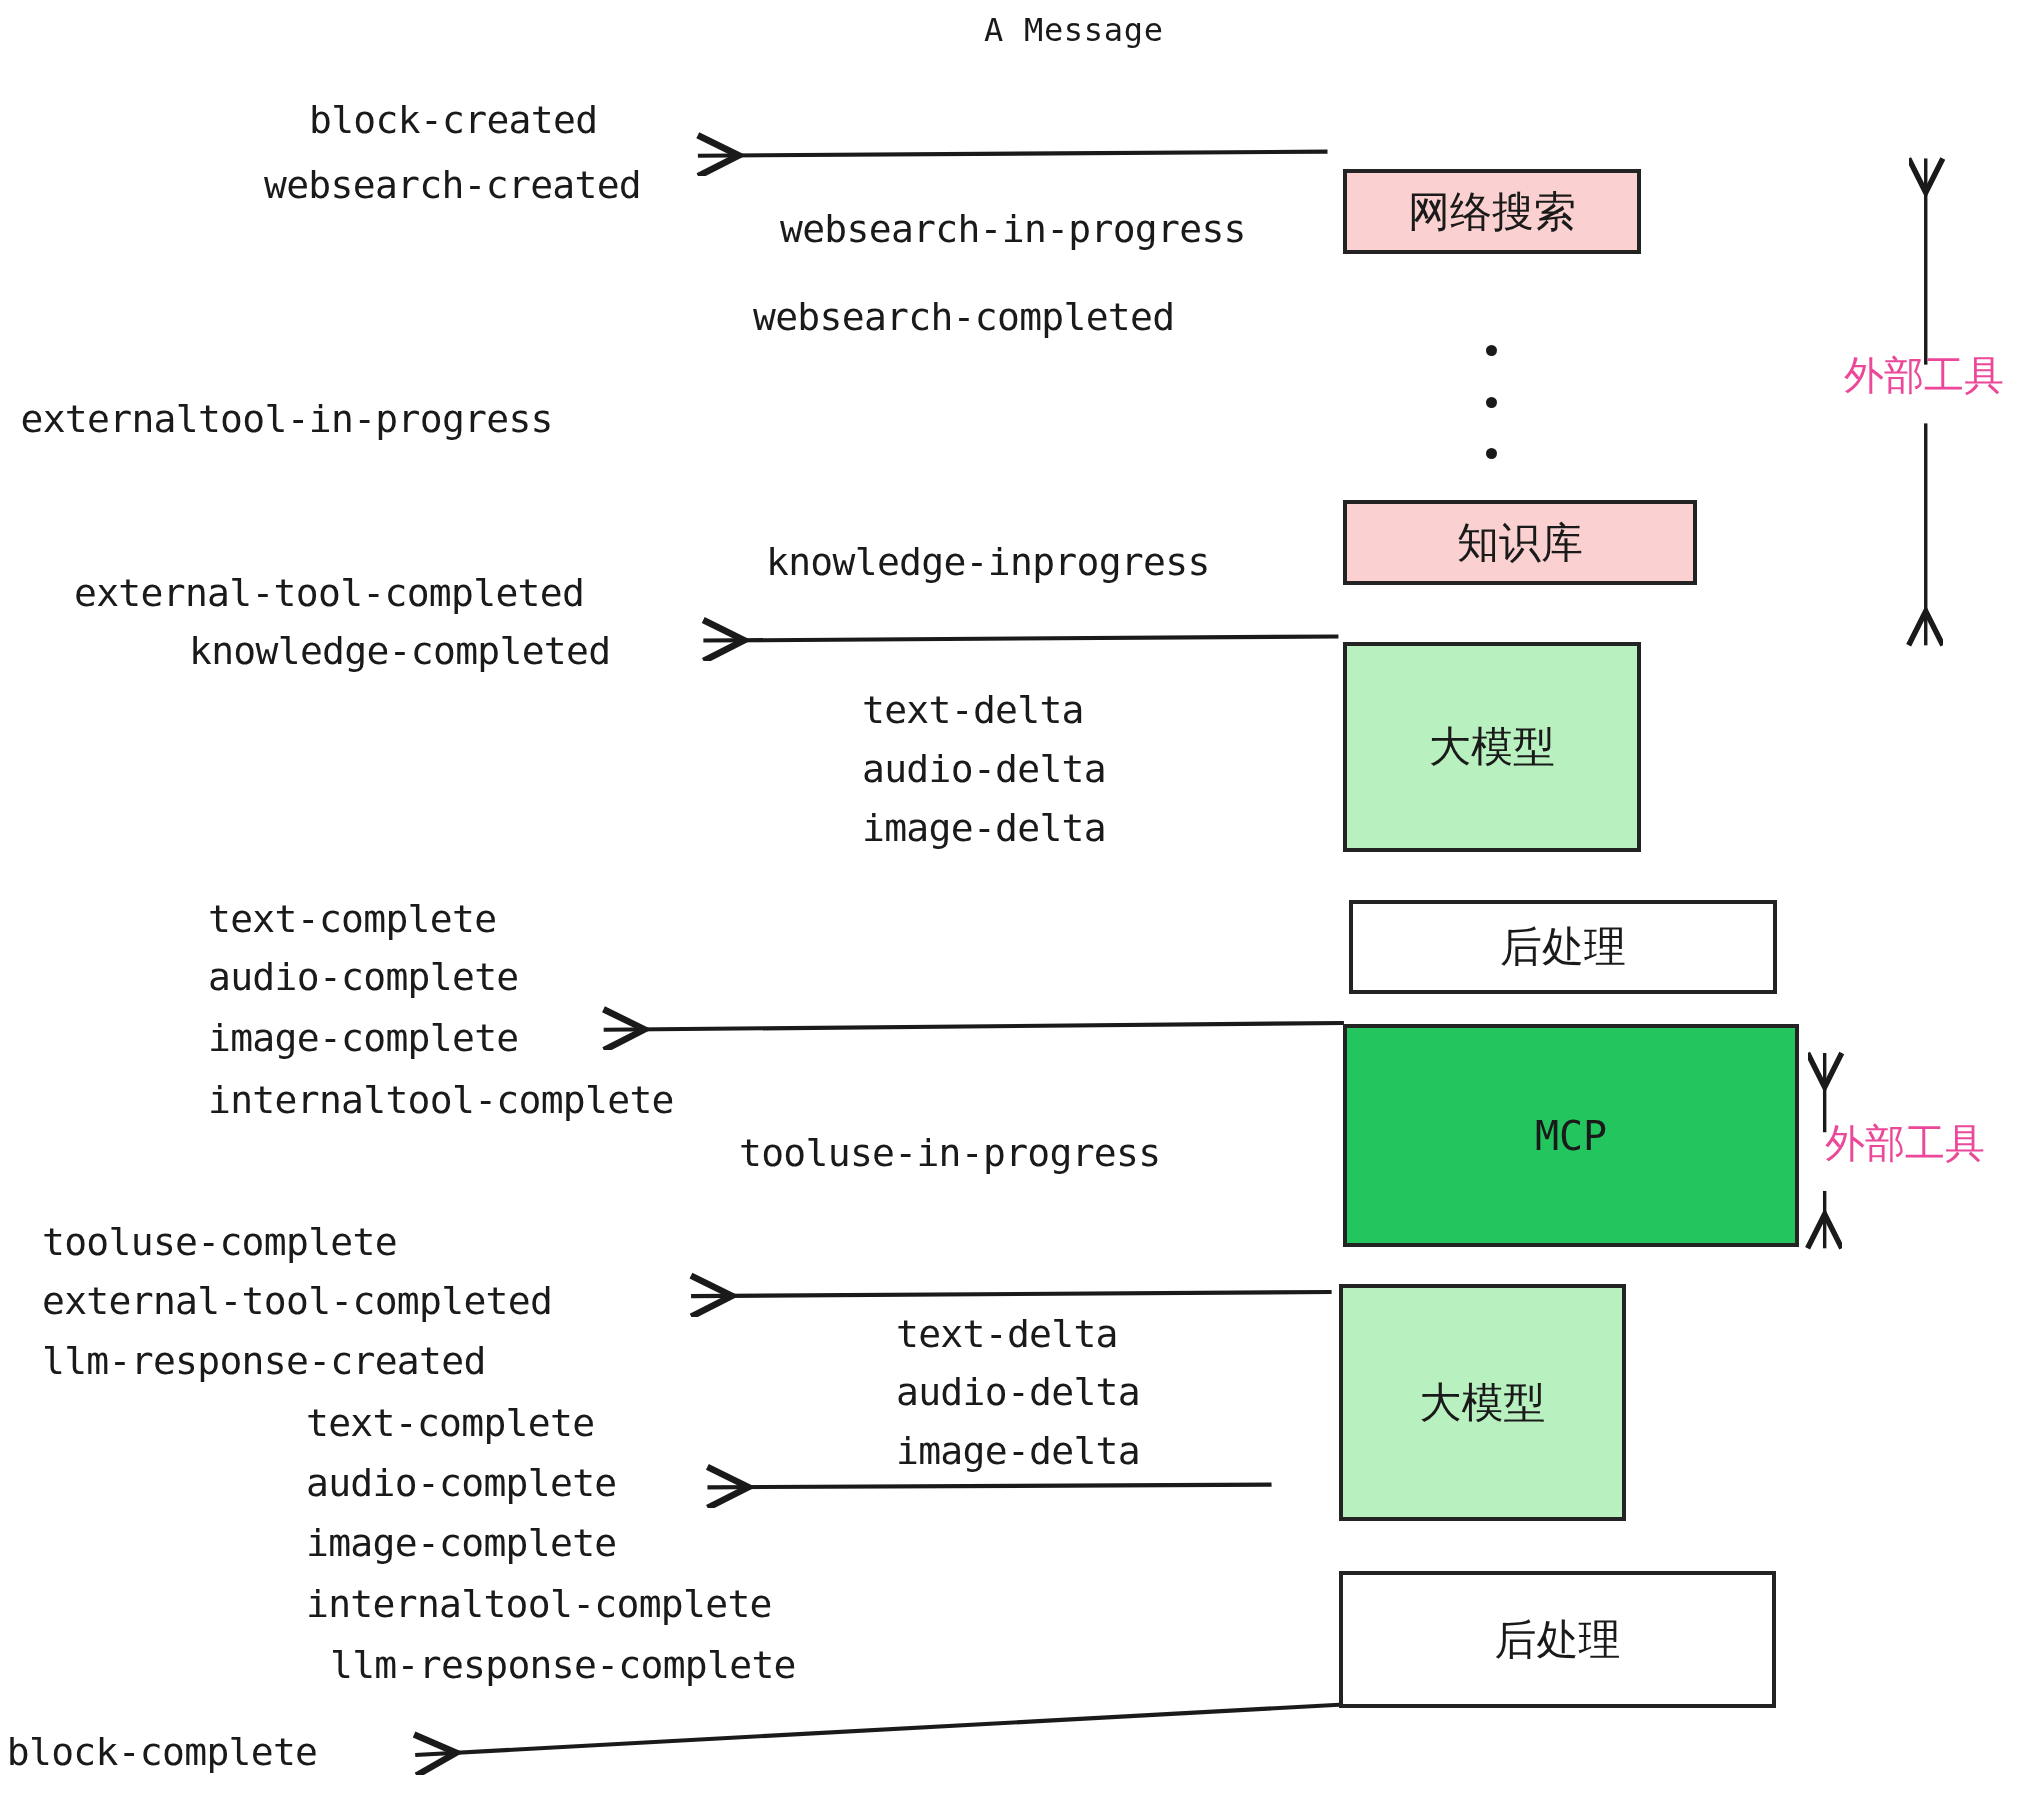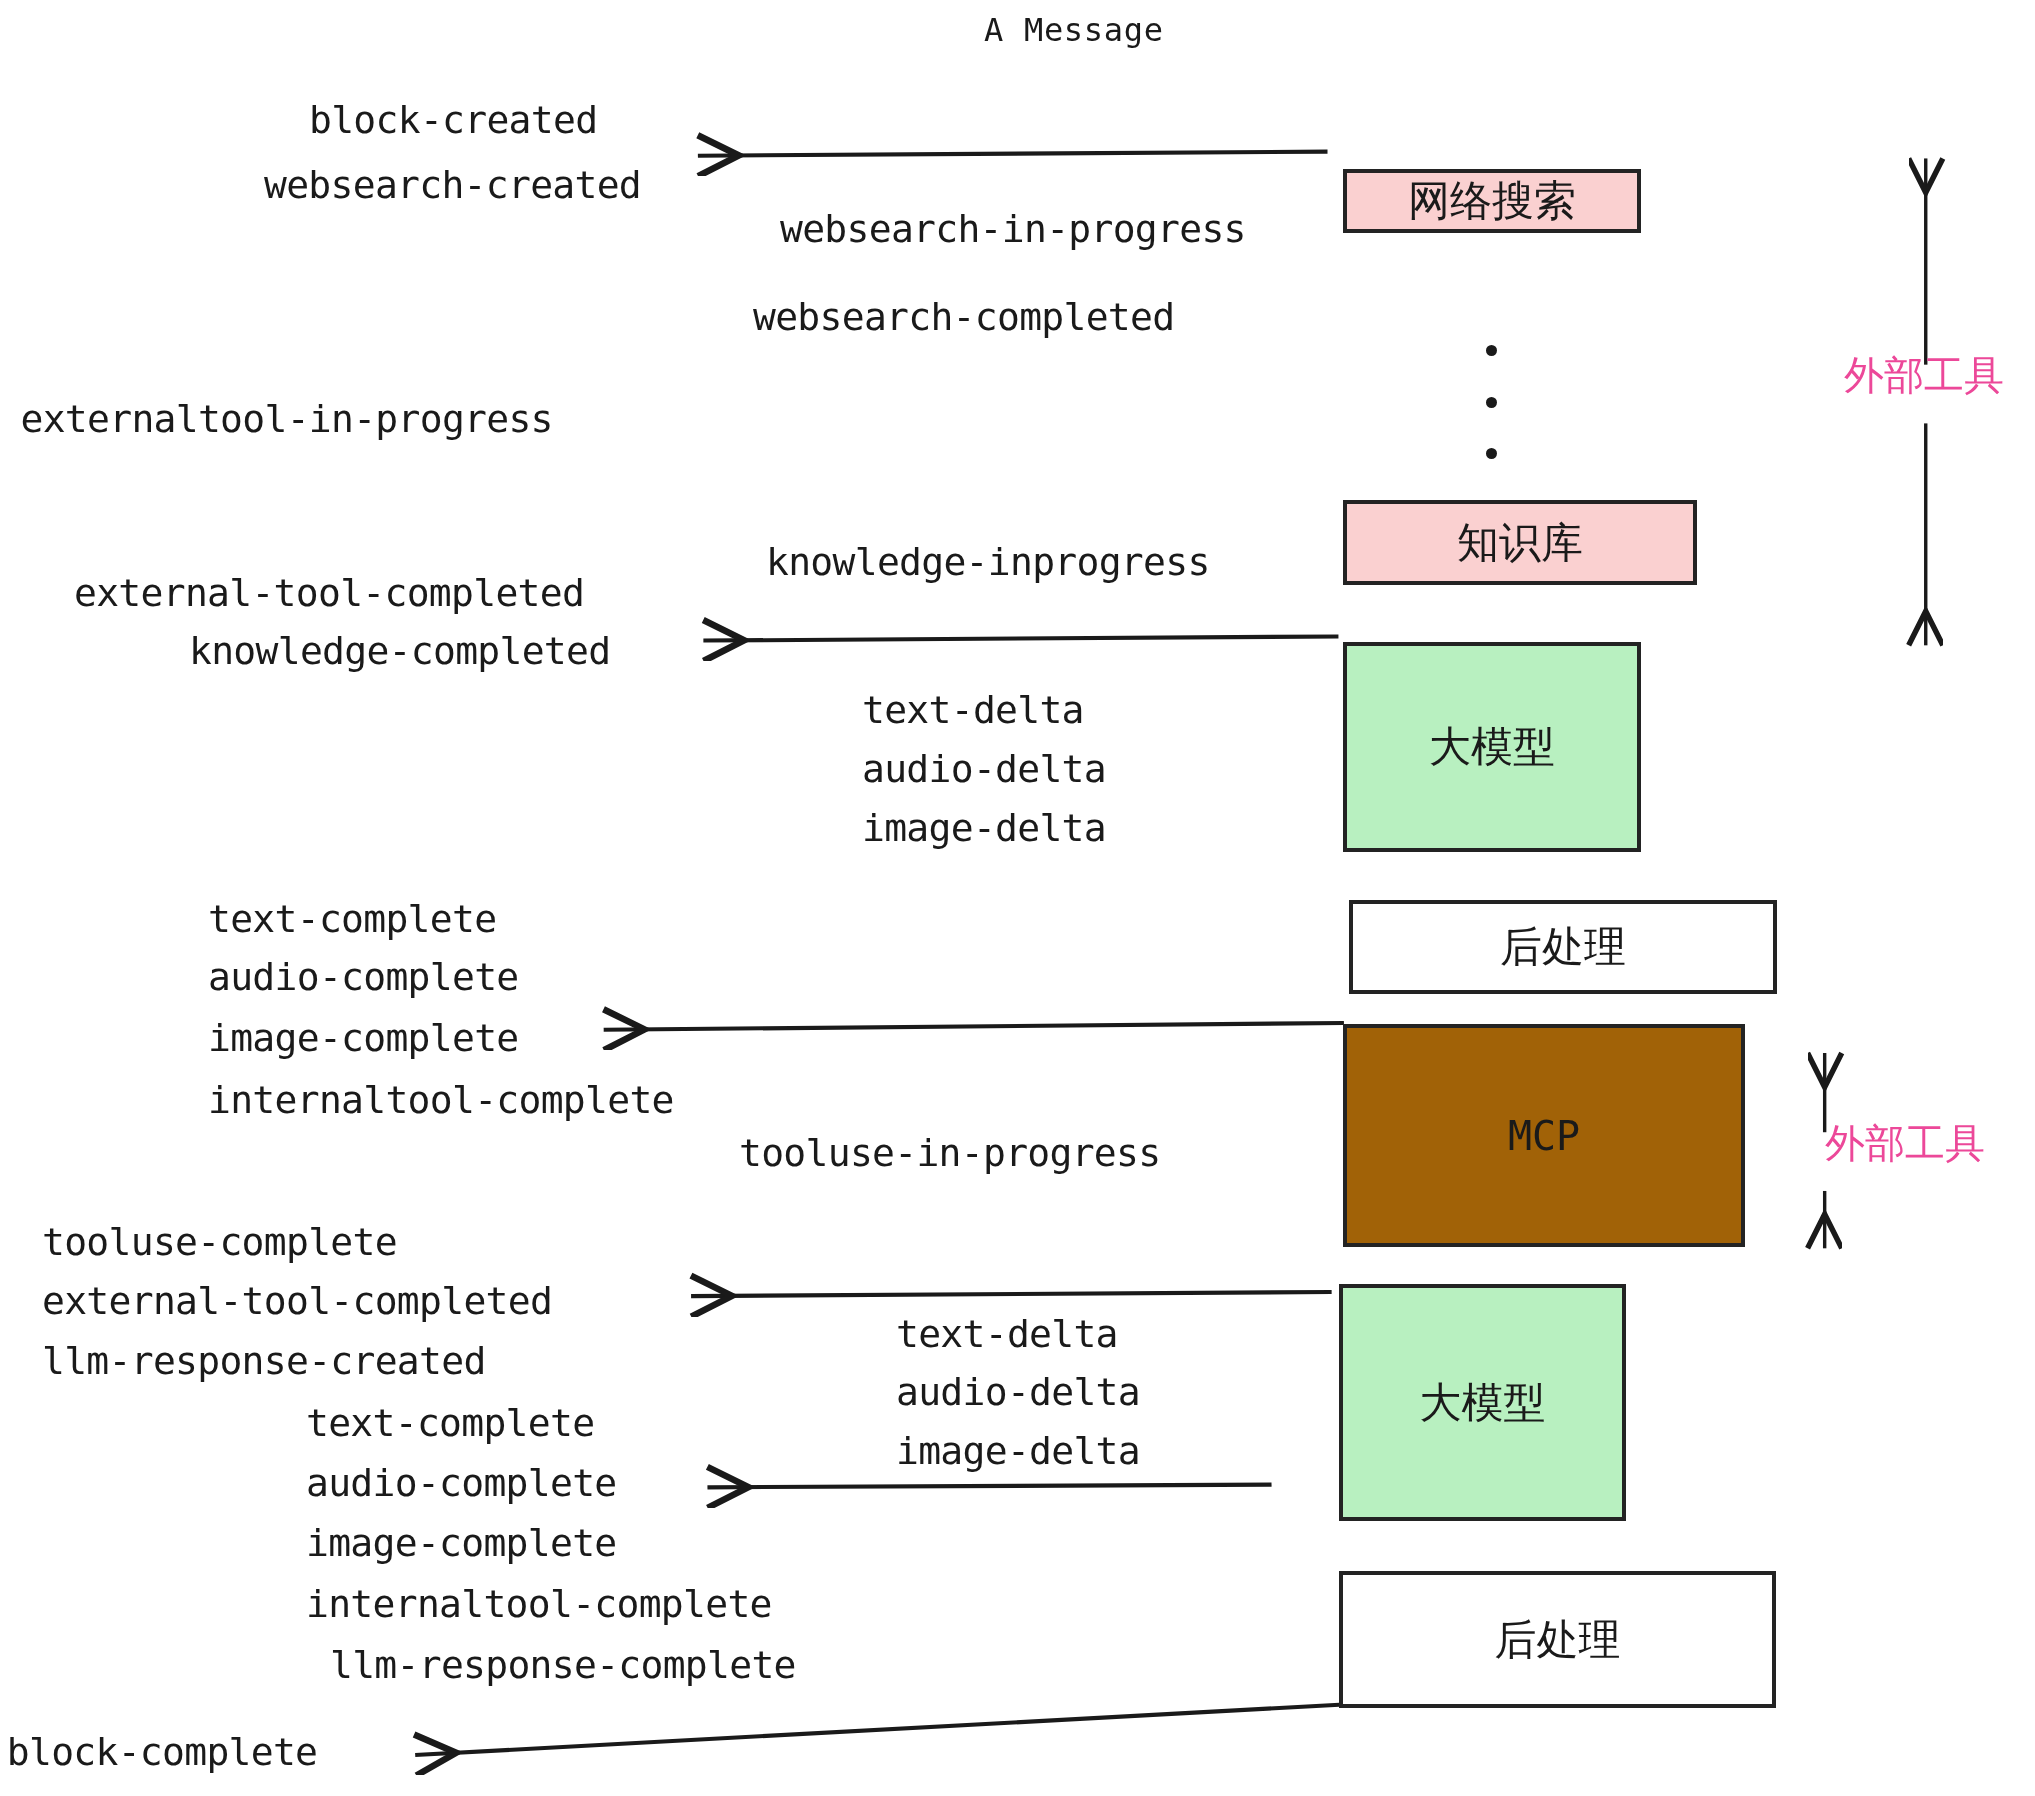--- a/index.html
+++ b/index.html
@@ -50,25 +50,25 @@
       </g>
     <g id="group-arrows" stroke="#1a1a1a" stroke-width="5" fill="none">
         <line x1="2820" y1="534" x2="2820" y2="232" marker-end="url(#ahv)"></line>
         <line x1="2820" y1="620" x2="2820" y2="945" marker-end="url(#ahv)"></line>
         <line x1="2672" y1="1658" x2="2672" y2="1542" marker-end="url(#ahv)"></line>
         <line x1="2672" y1="1744" x2="2672" y2="1828" marker-end="url(#ahv)"></line>
       </g>
   </svg>
 
   <div id="nodes-root">
-      <div class="node" style="left: 1343px; top: 169px; width: 298px; height: 64px; background: rgb(250, 208, 208);">网络搜索</div>
+      <div class="node" style="left: 1343px; top: 169px; width: 298px; height: 85px; background: rgb(250, 208, 208);">网络搜索</div>
       <div class="node" style="left: 1343px; top: 500px; width: 354px; height: 85px; background: rgb(250, 208, 208);">知识库</div>
       <div class="node" style="left: 1343px; top: 642px; width: 298px; height: 210px; background: rgb(184, 240, 192);">大模型</div>
       <div class="node" style="left: 1349px; top: 900px; width: 428px; height: 94px; background: rgb(255, 255, 255);">后处理</div>
-      <div class="node mono" style="left: 1343px; top: 1024px; width: 402px; height: 223px; background: #a16207;">MCP</div>
+      <div class="node mono" style="left: 1343px; top: 1024px; width: 456px; height: 223px; background: #22c55e;">MCP</div>
       <div class="node" style="left: 1339px; top: 1284px; width: 287px; height: 237px; background: rgb(184, 240, 192);">大模型</div>
       <div class="node" style="left: 1339px; top: 1571px; width: 437px; height: 137px; background: rgb(255, 255, 255);">后处理</div>
     </div>
   <div id="events-root">
       <div class="evt" style="left: 309px; top: 101px;">block-created</div>
       <div class="evt" style="left: 264px; top: 166px;">websearch-created</div>
       <div class="evt" style="left: 780px; top: 210px;">websearch-in-progress</div>
       <div class="evt" style="left: 753px; top: 298px;">websearch-completed</div>
       <div class="evt" style="left: 20.5px; top: 400px;">externaltool-in-progress</div>
       <div class="evt" style="left: 766px; top: 543px;">knowledge-inprogress</div>

